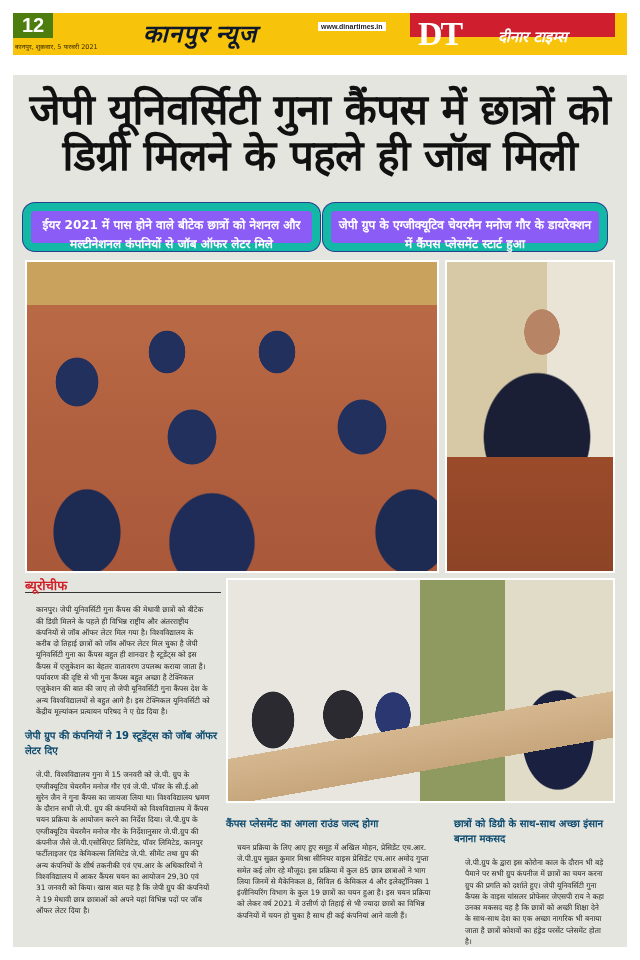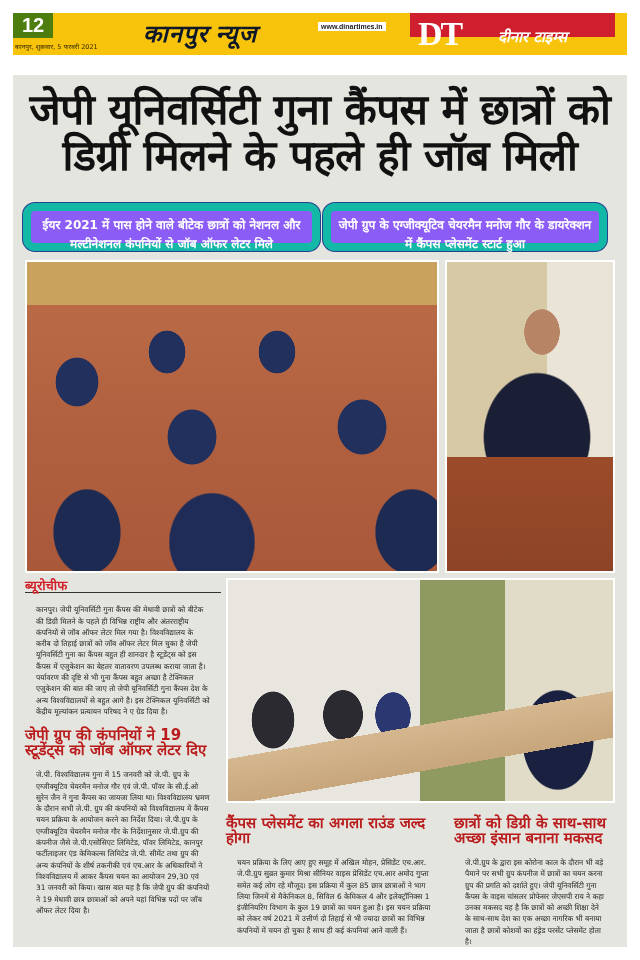--- a/index.html
+++ b/index.html
@@ -55,21 +55,21 @@
         radial-gradient(ellipse 50px 70px at 330px 160px, #1a2140 70%, transparent 72%),
         radial-gradient(ellipse 30px 40px at 45px 140px, #2a2a30 70%, transparent 72%),
         radial-gradient(ellipse 28px 35px at 115px 135px, #2a2a30 70%, transparent 72%),
         radial-gradient(ellipse 25px 32px at 165px 135px, #2a3770 70%, transparent 72%),
         linear-gradient(90deg, #e8e6df 0, #e8e6df 50%, #8f9a60 50%, #8f9a60 72%, #e0dcc8 72%); }
 
   
   .col { position: absolute; font-size: 7.4px; line-height: 11.3px; color: #222; }
   .col-left { left: 12px; top: 505px; width: 196px; }
   .byline { color: #d0202a; font-weight: bold; font-size: 13px; border-bottom: 1px solid #333; padding-bottom: 1px; margin-bottom: 0; }
-  .subhead { color: #b91c1c; font-weight: bold; font-size: 15px; line-height: 15px; margin: 6px 0 3px; }
+  .subhead { color: #0c4a6e; font-weight: bold; font-size: 10px; line-height: 15px; margin: 6px 0 3px; }
   .col-mid { left: 213px; top: 733px; width: 222px; }
   .col-right { left: 441px; top: 733px; width: 163px; }
   .col-mid .subhead, .col-right .subhead { margin-top: 8px; }
   p { margin: 11px; }
 </style>
 </head>
 <body>
 
 <div class="masthead">
   <div class="page-no">12</div>

